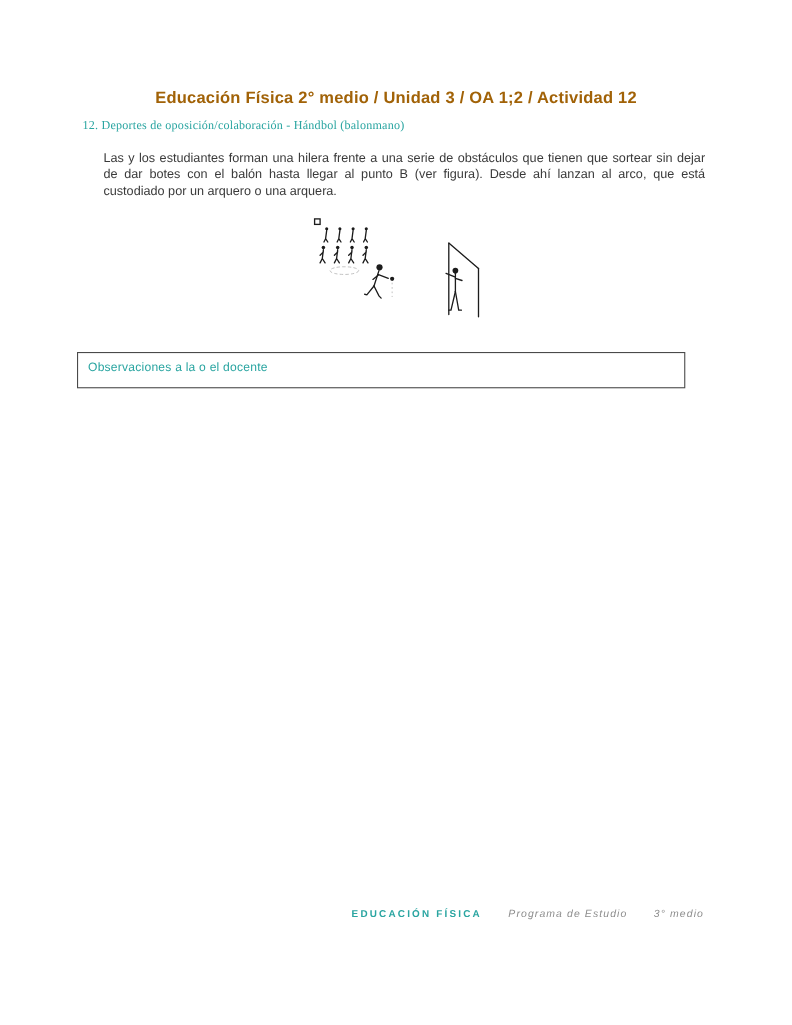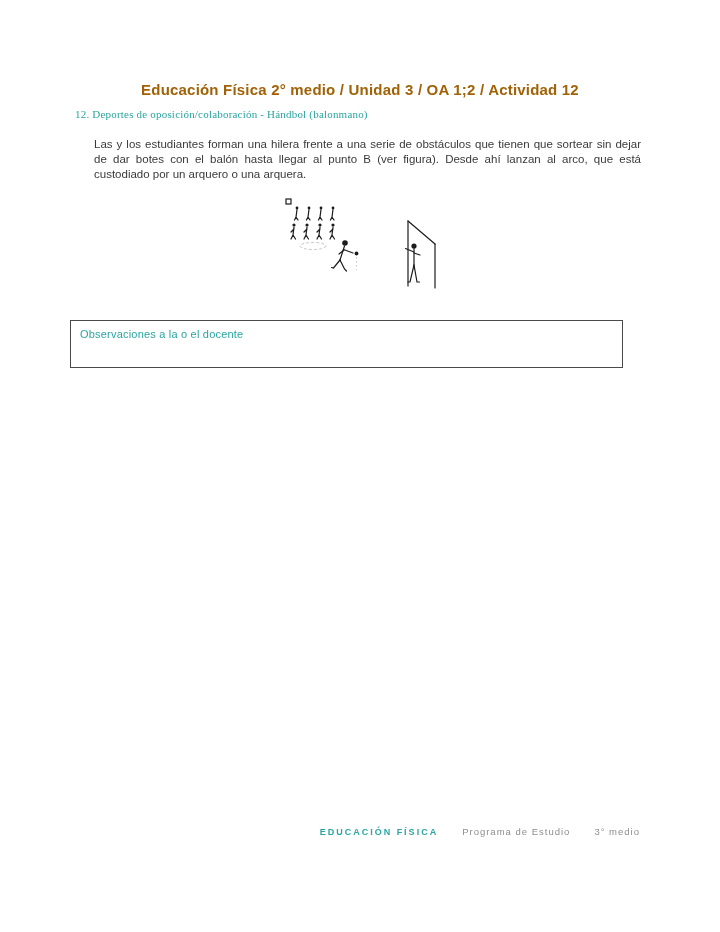--- a/index.html
+++ b/index.html
@@ -41,21 +41,21 @@
   .figure-wrap {
     position: absolute;
     top: 196px; left: 283px;
     width: 160px; height: 98px;
   }
   .note-box {
     position: absolute;
     top: 320px; left: 70px;
     width: 553px;
     border: 1px solid #4a4a4a;
-    padding: 7px 9px 20px 9px;
+    padding: 7px 9px 5px 9px;
     background: #ffffff;
   }
   .note-box-title {
     color: #2aa5a1;
     font-size: 11px;
     margin-bottom: 7px;
     letter-spacing: 0.2px;
   }
   .note-box-body {
     font-size: 11px;
@@ -80,20 +80,21 @@
   .footer-brand {
     color: #2aa5a1;
     font-weight: bold;
     font-size: 9px;
     letter-spacing: 2px;
   }
   .footer-program, .footer-grade {
     color: #8d8d8d;
     font-size: 9.5px;
     letter-spacing: 1px;
+    font-style: italic;
   }
   svg .ink { stroke: #1c1c1c; fill: none; stroke-width: 1.2; stroke-linecap: round; }
   svg .fill-ink { fill: #1c1c1c; stroke: none; }
   svg .faint { stroke: #b9b9b9; fill: none; stroke-width: 0.8; }
 </style>
 </head>
 <body>
 
 <div class="doc-title">Educación Física 2° medio / Unidad 3 / OA 1;2 / Actividad 12</div>
 

